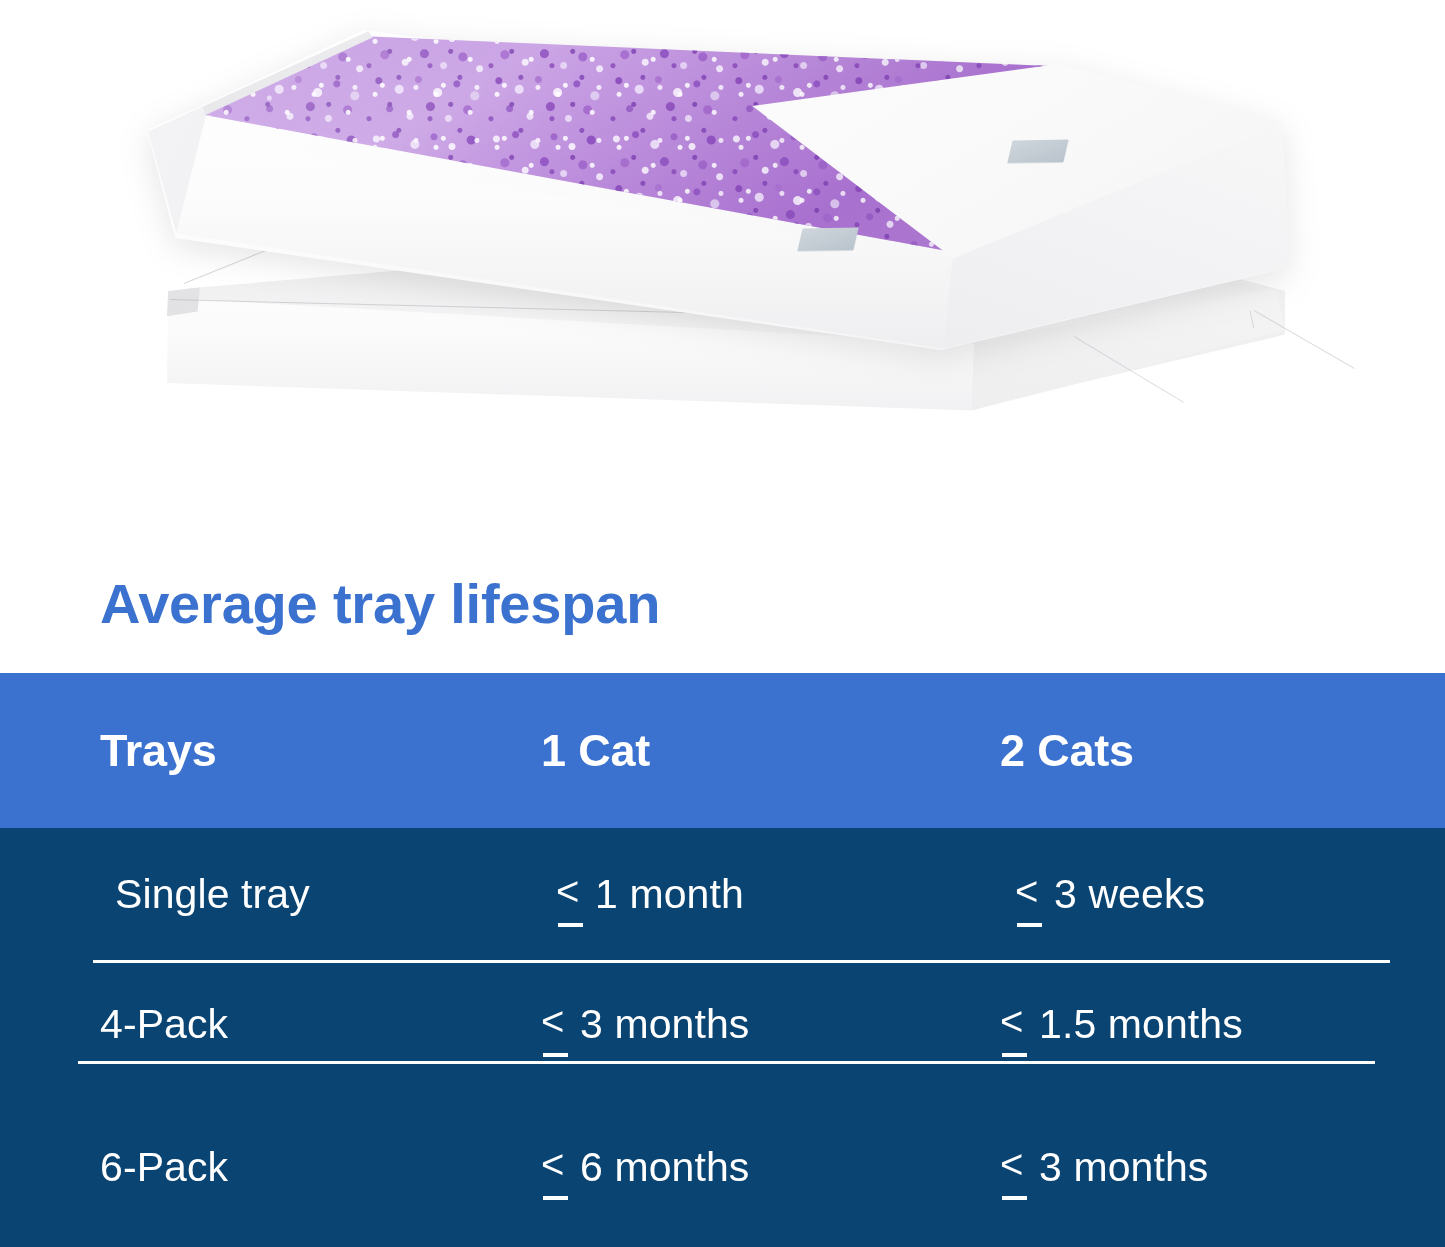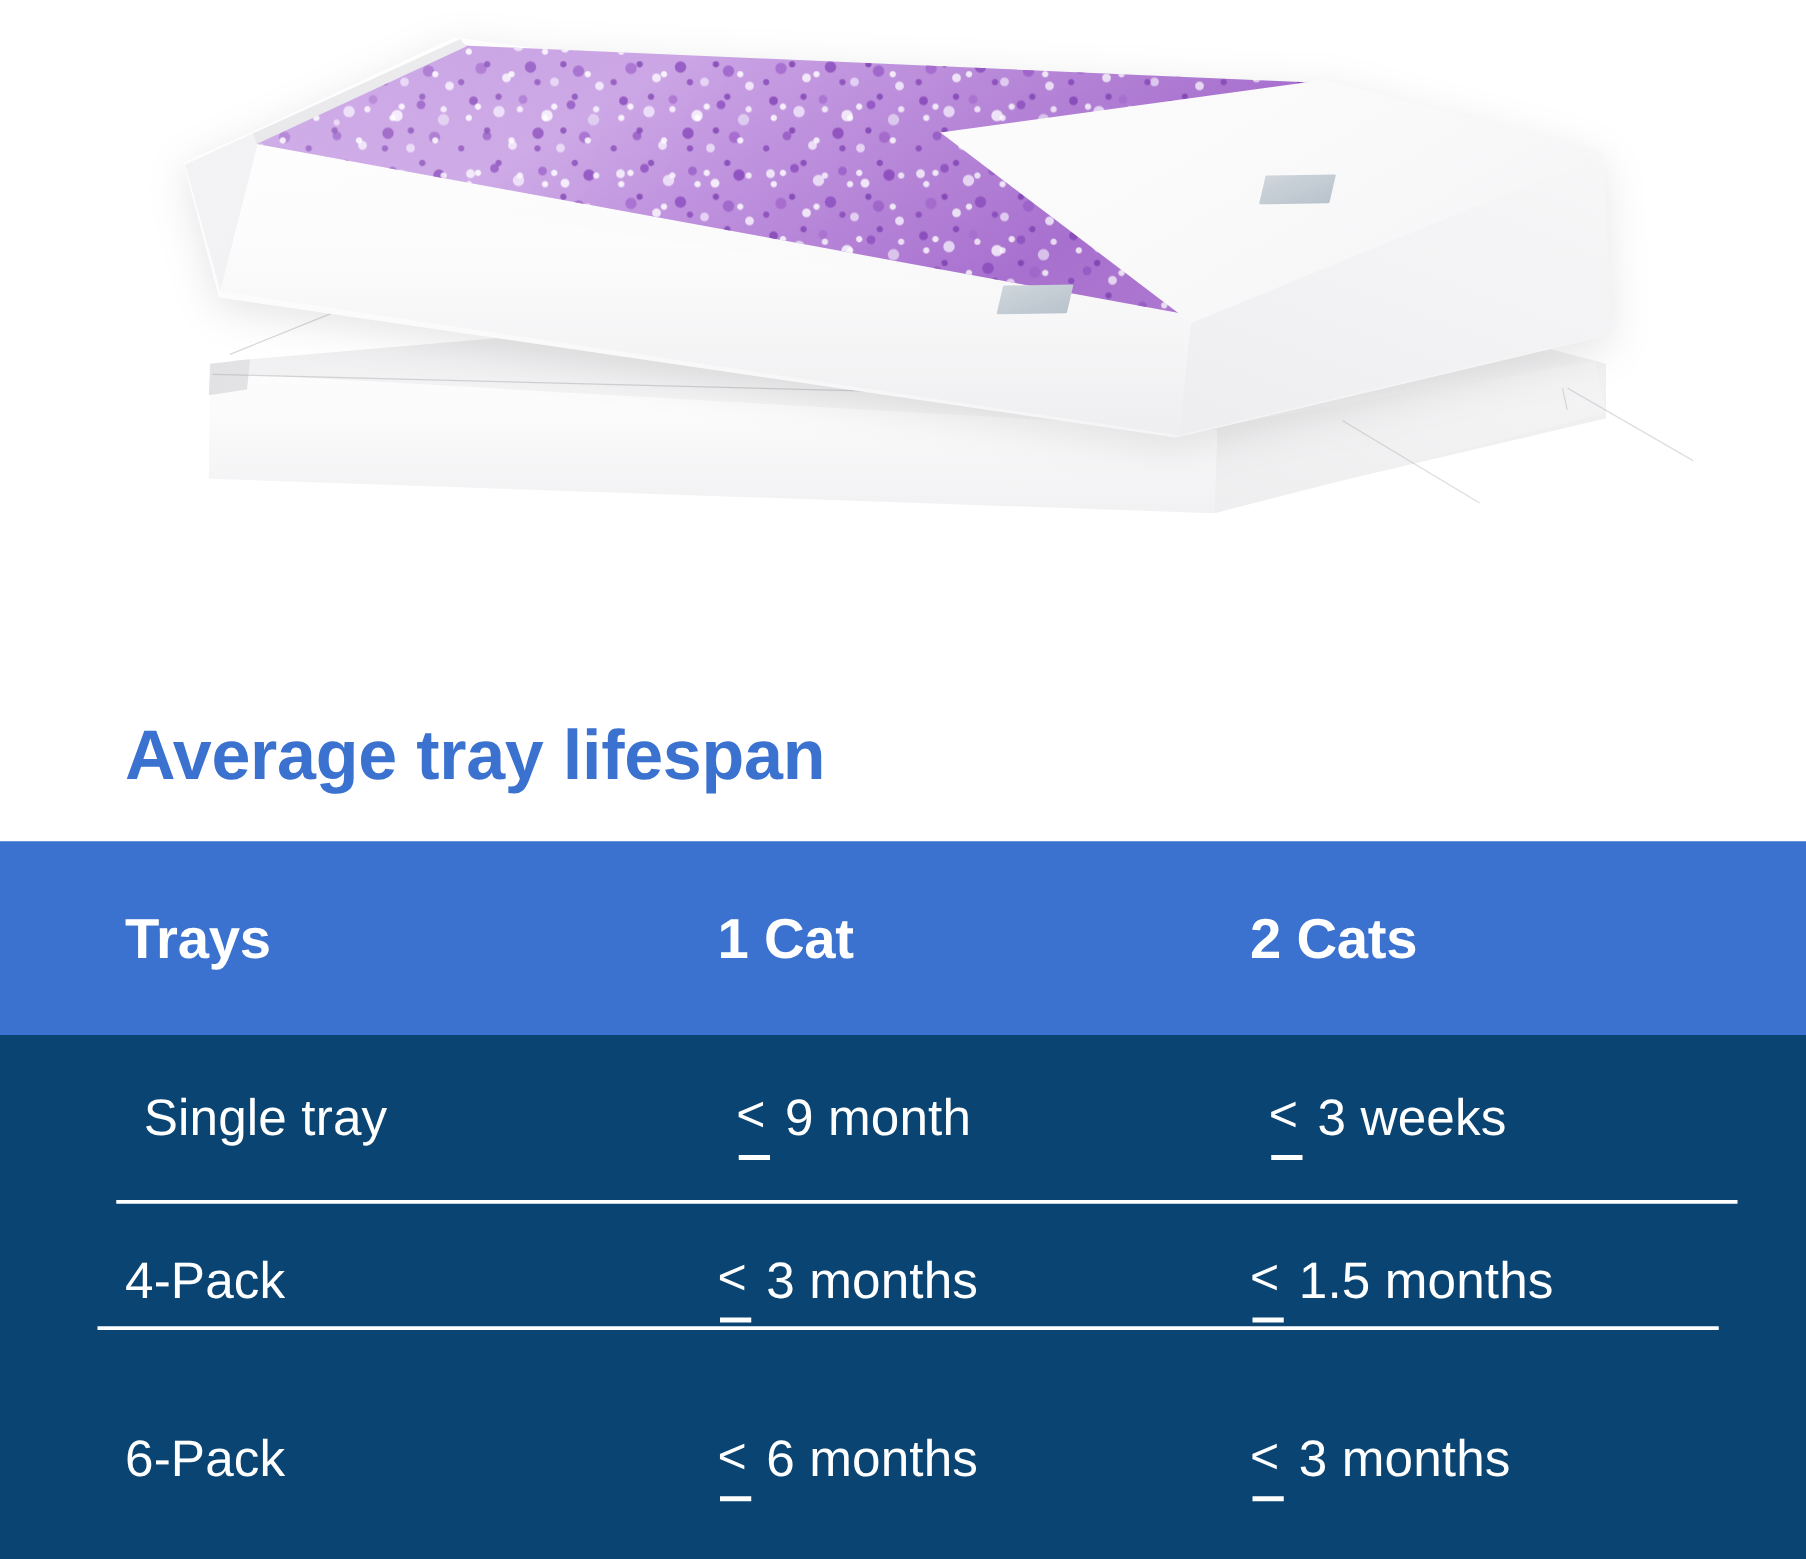--- a/index.html
+++ b/index.html
@@ -280,21 +280,21 @@
   .thead .row { height: 155px; }
   .tbody .row-1 { height: 132px; margin-left: 15px; }
   .tbody .row-2 { height: 128px; }
   .tbody .row-3 { height: 159px; }
 
   .cell {
     color: #ffffff;
     white-space: nowrap;
   }
   .c1 { position: absolute; left: 100px; }
-  .c2 { position: absolute; left: 574px; }
+  .c2 { position: absolute; left: 541px; }
   .c3 { position: absolute; left: 1000px; }
 
   .thead .cell {
     font-size: 45px;
     font-weight: bold;
     letter-spacing: -0.2px;
   }
   .tbody .cell {
     font-size: 41px;
     font-weight: normal;
@@ -382,21 +382,21 @@
   </div>
 
   <div class="tbody">
 
     <div class="row row-1">
       <div class="cell c1">Single tray</div>
       <div class="cell c2">
         <span class="lte">
           <span class="lt">&lt;</span>
           <span class="bar"></span>
-        </span><span>9 month</span>
+        </span><span>1 month</span>
       </div>
       <div class="cell c3">
         <span class="lte">
           <span class="lt">&lt;</span>
           <span class="bar"></span>
         </span><span>3 weeks</span>
       </div>
       <div class="divider d1"></div>
     </div>
 

